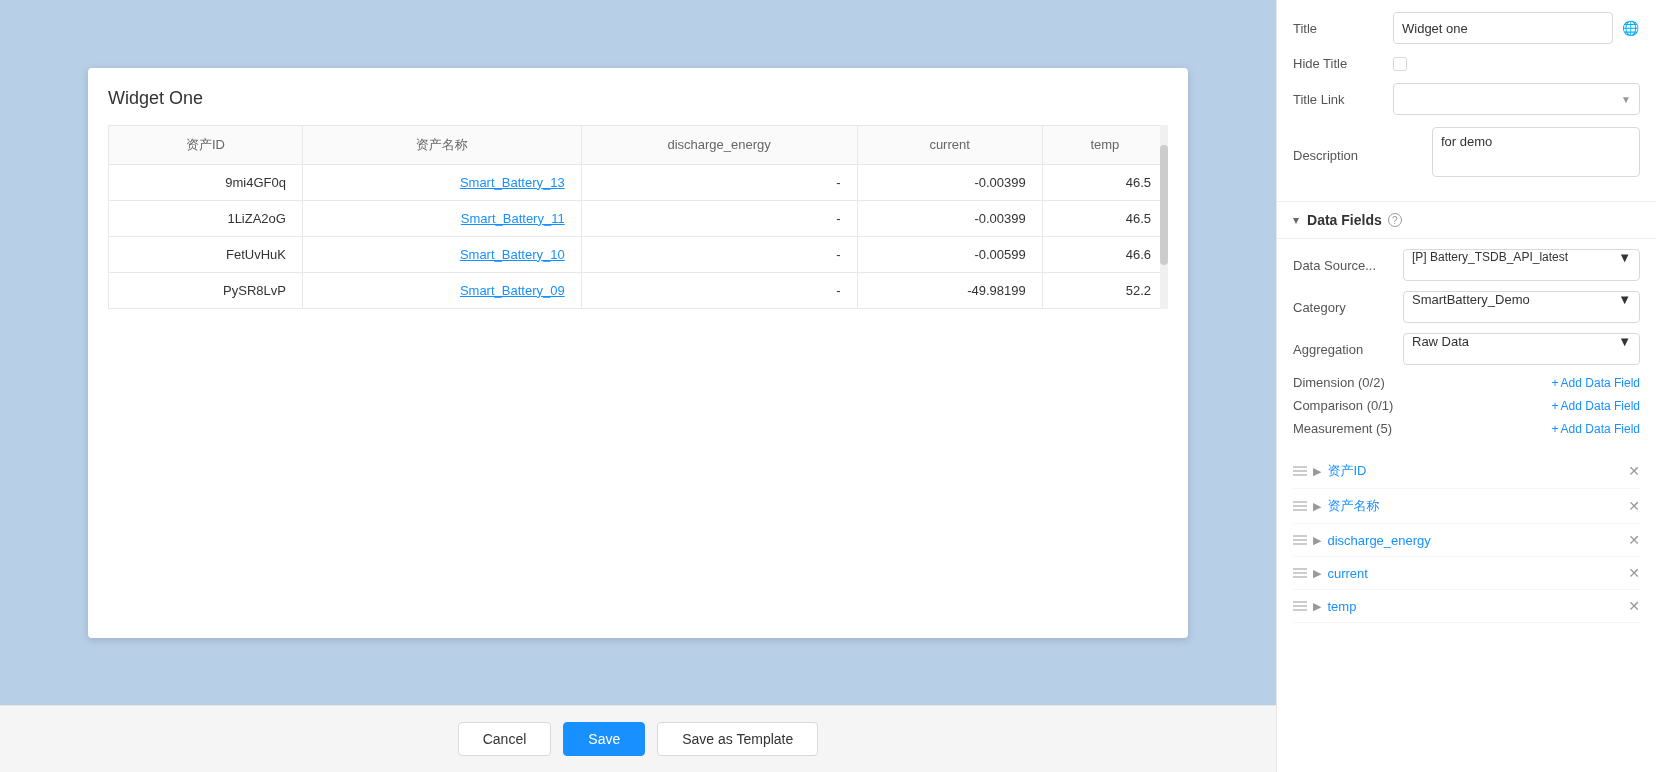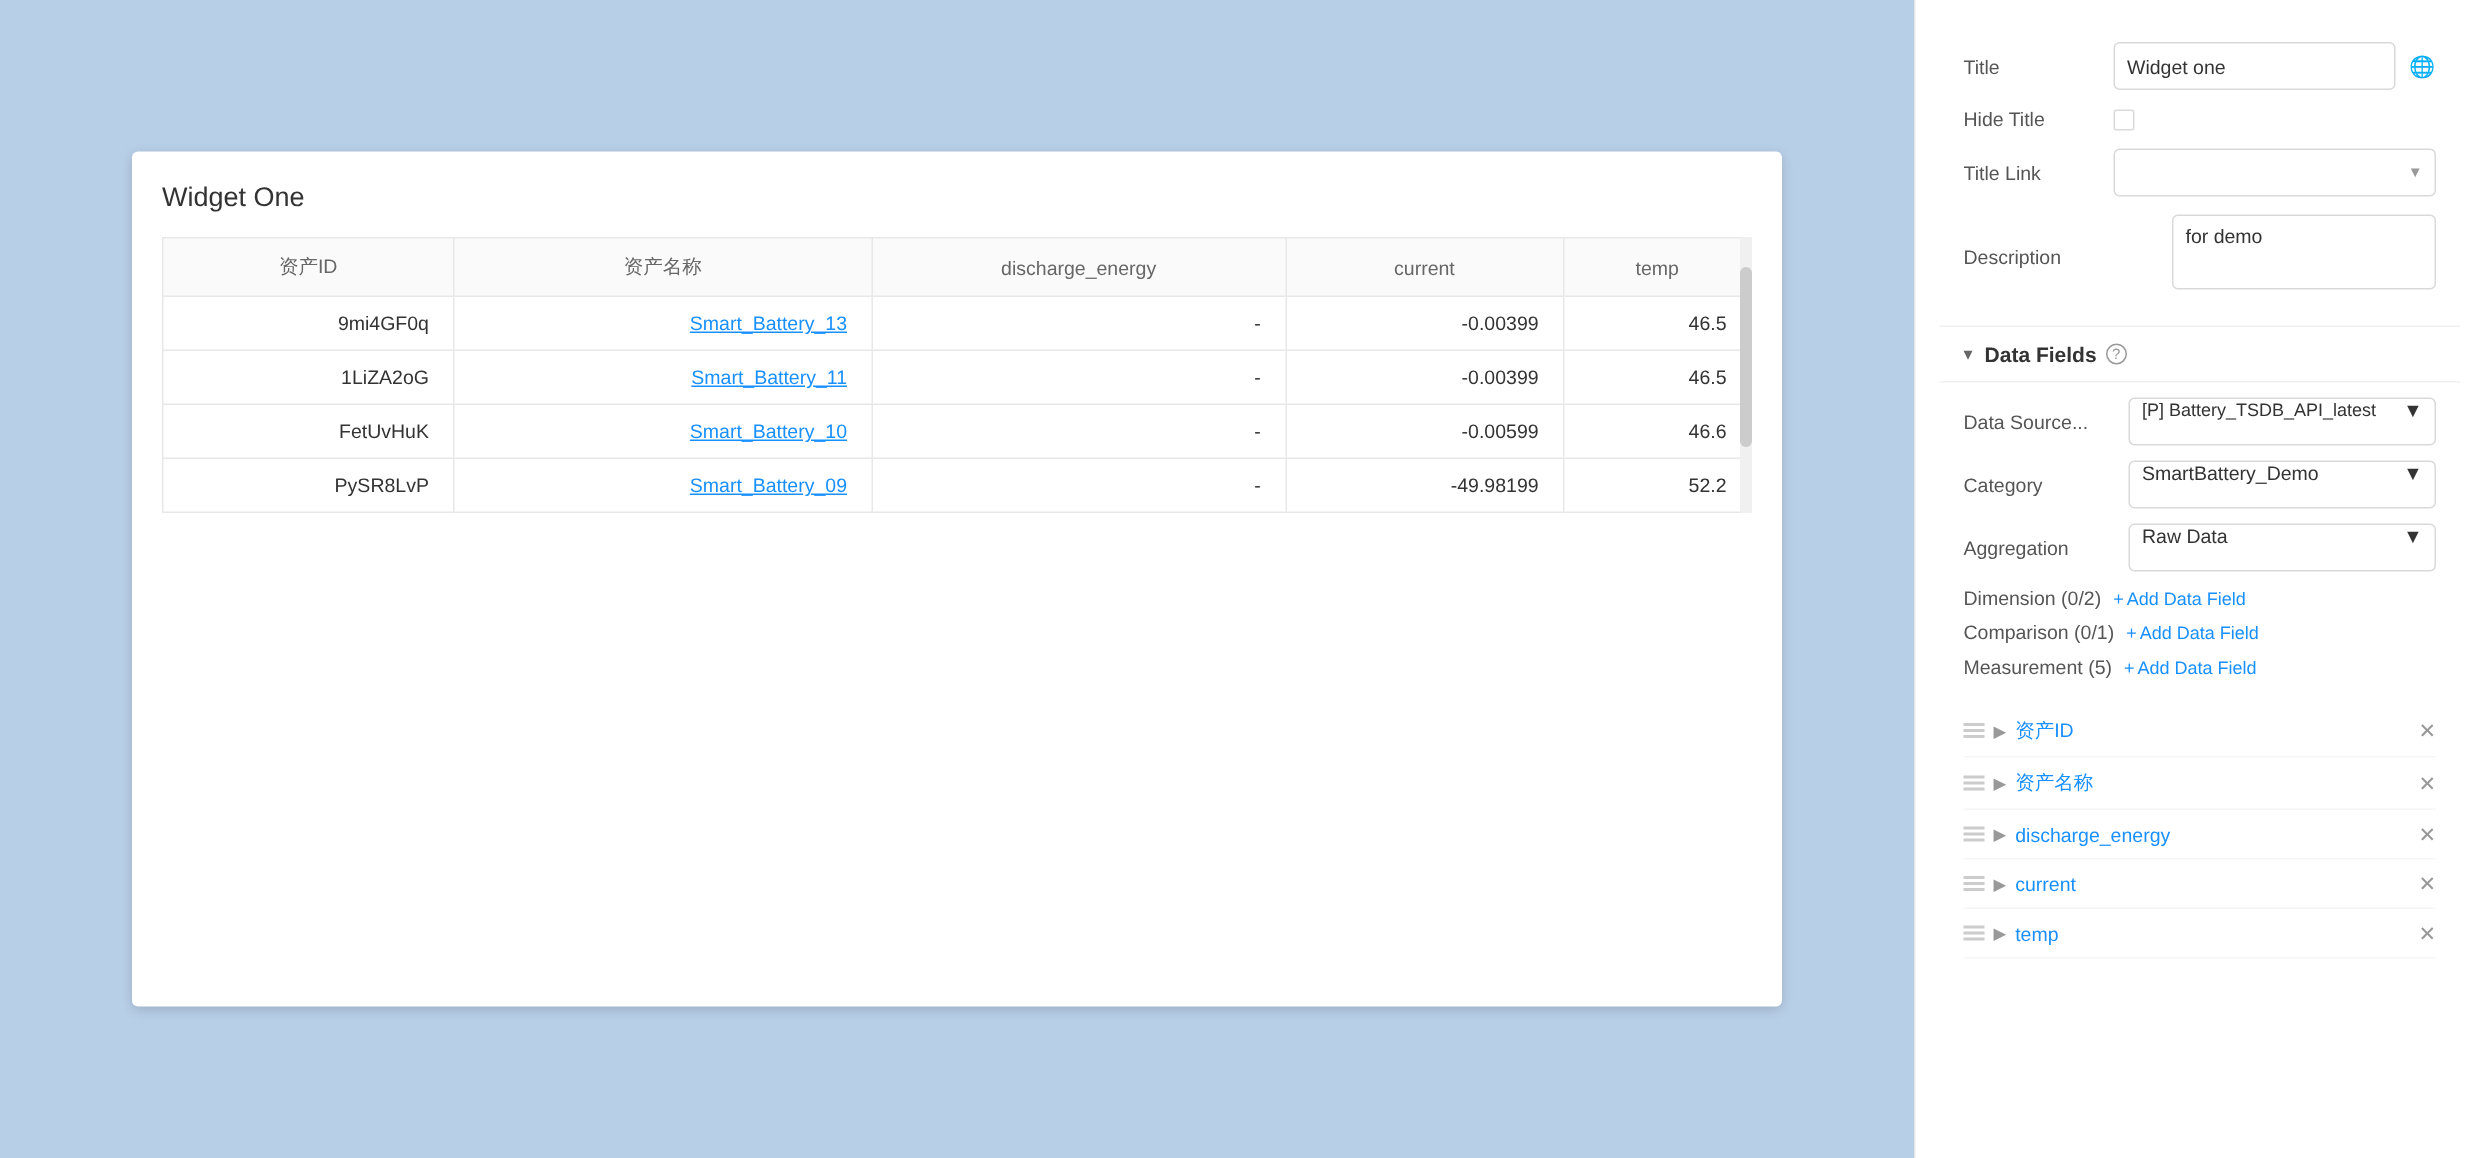--- a/index.html
+++ b/index.html
@@ -130,21 +130,21 @@
     }
 
     
     .right-panel {
       width: 380px;
       background: #fff;
       border-left: 1px solid #e8e8e8;
       display: flex;
       flex-direction: column;
       overflow-y: auto;
-      padding: 16px;
+      padding: 0;
     }
 
     .panel-section {
       padding: 12px 16px;
       border-bottom: 1px solid #f0f0f0;
     }
 
     .panel-row {
       display: flex;
       align-items: center;
@@ -288,21 +288,21 @@
     }
 
     .add-field-link::before {
       content: '+';
       margin-right: 2px;
     }
 
     .field-type-row {
       display: flex;
       align-items: center;
-      justify-content: flex-start;
+      justify-content: space-between;
       margin-bottom: 8px;
     }
 
     .field-count {
       color: #555;
       font-size: 13px;
     }
 
     
     .measurement-items {
@@ -408,20 +408,25 @@
               </tr>
             </tbody>
         </table>
         <div class="scrollbar-track">
           <div class="scrollbar-thumb"></div>
         </div>
       </div>
     </div>
   </div>
 
+  <div style="background:#f5f5f5; padding:16px; display:flex; justify-content:center; gap:12px; border-top:1px solid #e8e8e8;">
+    <button class="btn-cancel">Cancel</button>
+    <button class="btn-save">Save</button>
+    <button class="btn-template">Save as Template</button>
+  </div>
 </div>
 
 <div class="right-panel">
 
   <div class="panel-section">
     <div class="panel-row">
       <span class="panel-label">Title</span>
       <div style="flex:1; display:flex; align-items:center; gap:4px;">
         <div style="flex:1; height:32px; border:1px solid #d9d9d9; border-radius:4px; padding:0 8px; display:flex; align-items:center; font-size:13px; color:#333; background:#fff;">
           <span>Widget one</span>

